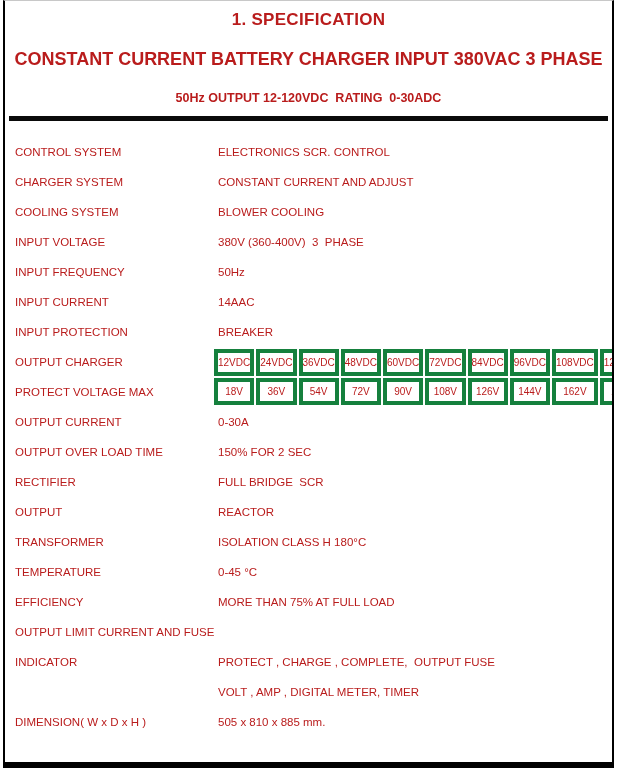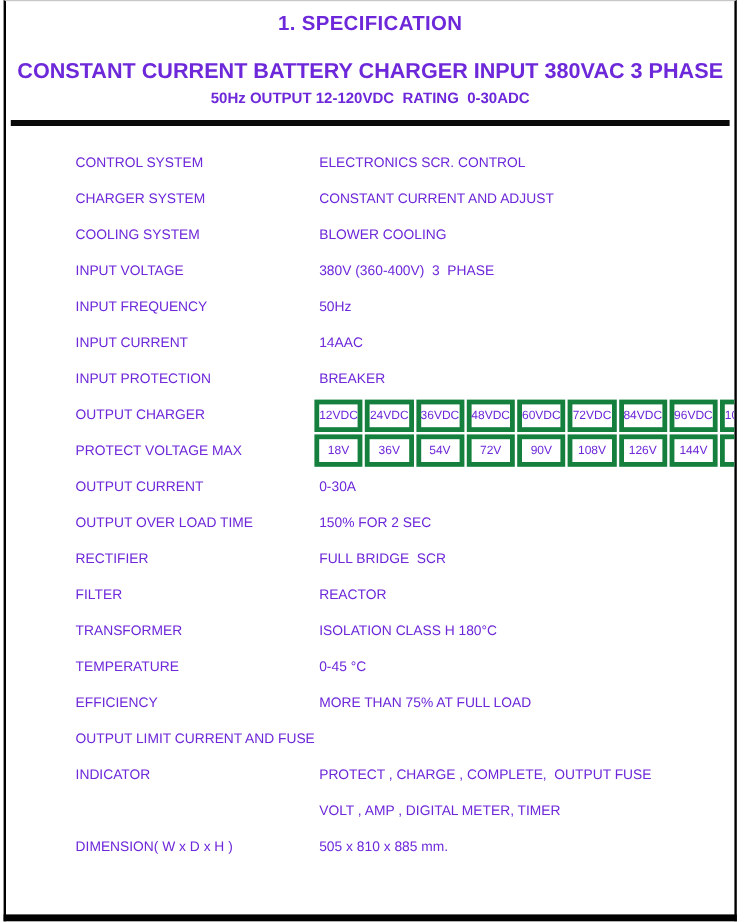--- a/index.html
+++ b/index.html
@@ -8,30 +8,30 @@
     width: 611px;
     height: 768px;
     margin-left: 3px;
     box-sizing: border-box;
     background: #ffffff;
     border-left: 2px solid #000;
     border-right: 2px solid #000;
     border-bottom: 6px solid #000;
     border-top: 1px solid #c8c8c8;
     font-family: "Liberation Sans", sans-serif;
-    color: #6d28d9;
+    color: #b91c1c;
     overflow: hidden;
   }
   .header { text-align: center; padding-top: 9px; }
   .title  { font-size: 17px; font-weight: bold; letter-spacing: 0.3px; }
   .sub1   { margin-top: 19px; font-size: 18px; font-weight: bold; }
-  .sub2   { margin-top: 5px; font-size: 12.5px; font-weight: bold; white-space: pre; }
+  .sub2   { margin-top: 21px; font-size: 12.5px; font-weight: bold; white-space: pre; }
   .rule   { height: 5px; background: #0a0a0a; margin: 11px 4px 0 4px; }
 
-  .specs  { margin-top: 16px; padding-left: 48px; }
+  .specs  { margin-top: 16px; }
   .row    { display: flex; align-items: center; height: 30px; padding-left: 10px; font-size: 11.5px; }
   .label  { flex: 0 0 203px; white-space: pre; }
   .value  { white-space: pre; }
 
   .table-block  { display: flex; align-items: center; height: 60px; padding-left: 10px; font-size: 11.5px; }
   .table-labels { flex: 0 0 197px; }
   .table-labels div { height: 30px; line-height: 30px; }
   table.vtable  { border-collapse: separate; border-spacing: 2px; }
   .vtable td {
     box-sizing: border-box;
@@ -126,21 +126,21 @@
     </div>
     <div class="row">
       <div class="label">OUTPUT OVER LOAD TIME</div>
       <div class="value">150% FOR 2 SEC</div>
     </div>
     <div class="row">
       <div class="label">RECTIFIER</div>
       <div class="value">FULL BRIDGE  SCR</div>
     </div>
     <div class="row">
-      <div class="label">FILTER</div>
+      <div class="label">OUTPUT</div>
       <div class="value">REACTOR</div>
     </div>
     <div class="row">
       <div class="label">TRANSFORMER</div>
       <div class="value">ISOLATION CLASS H 180°C</div>
     </div>
     <div class="row">
       <div class="label">TEMPERATURE</div>
       <div class="value">0-45 °C</div>
     </div>

